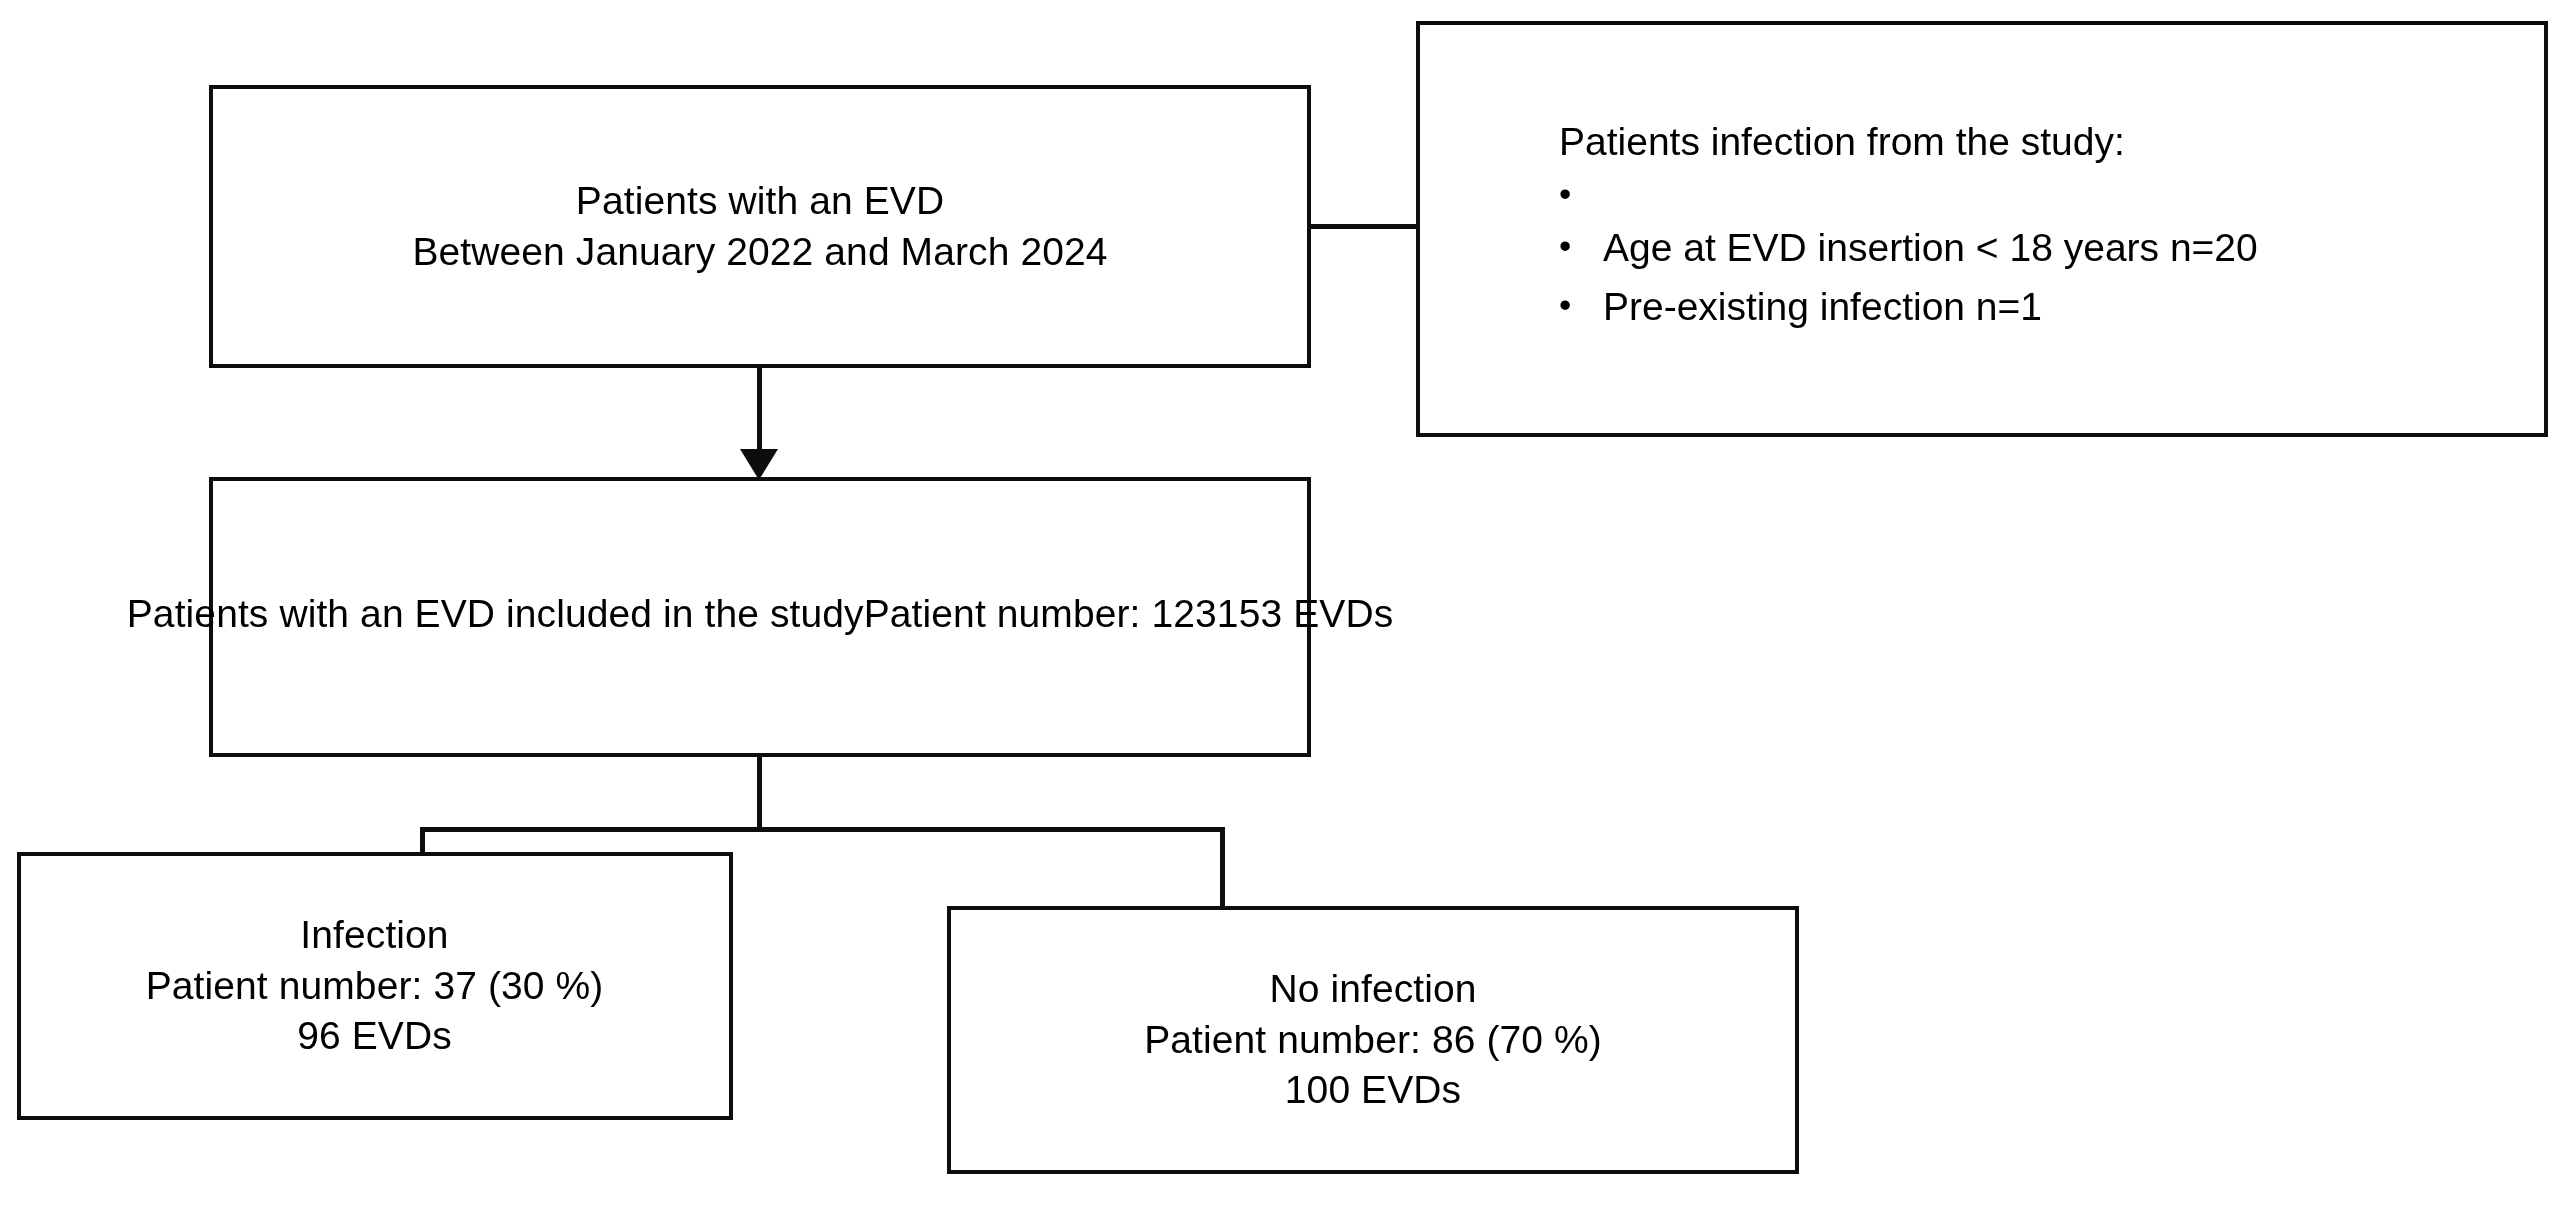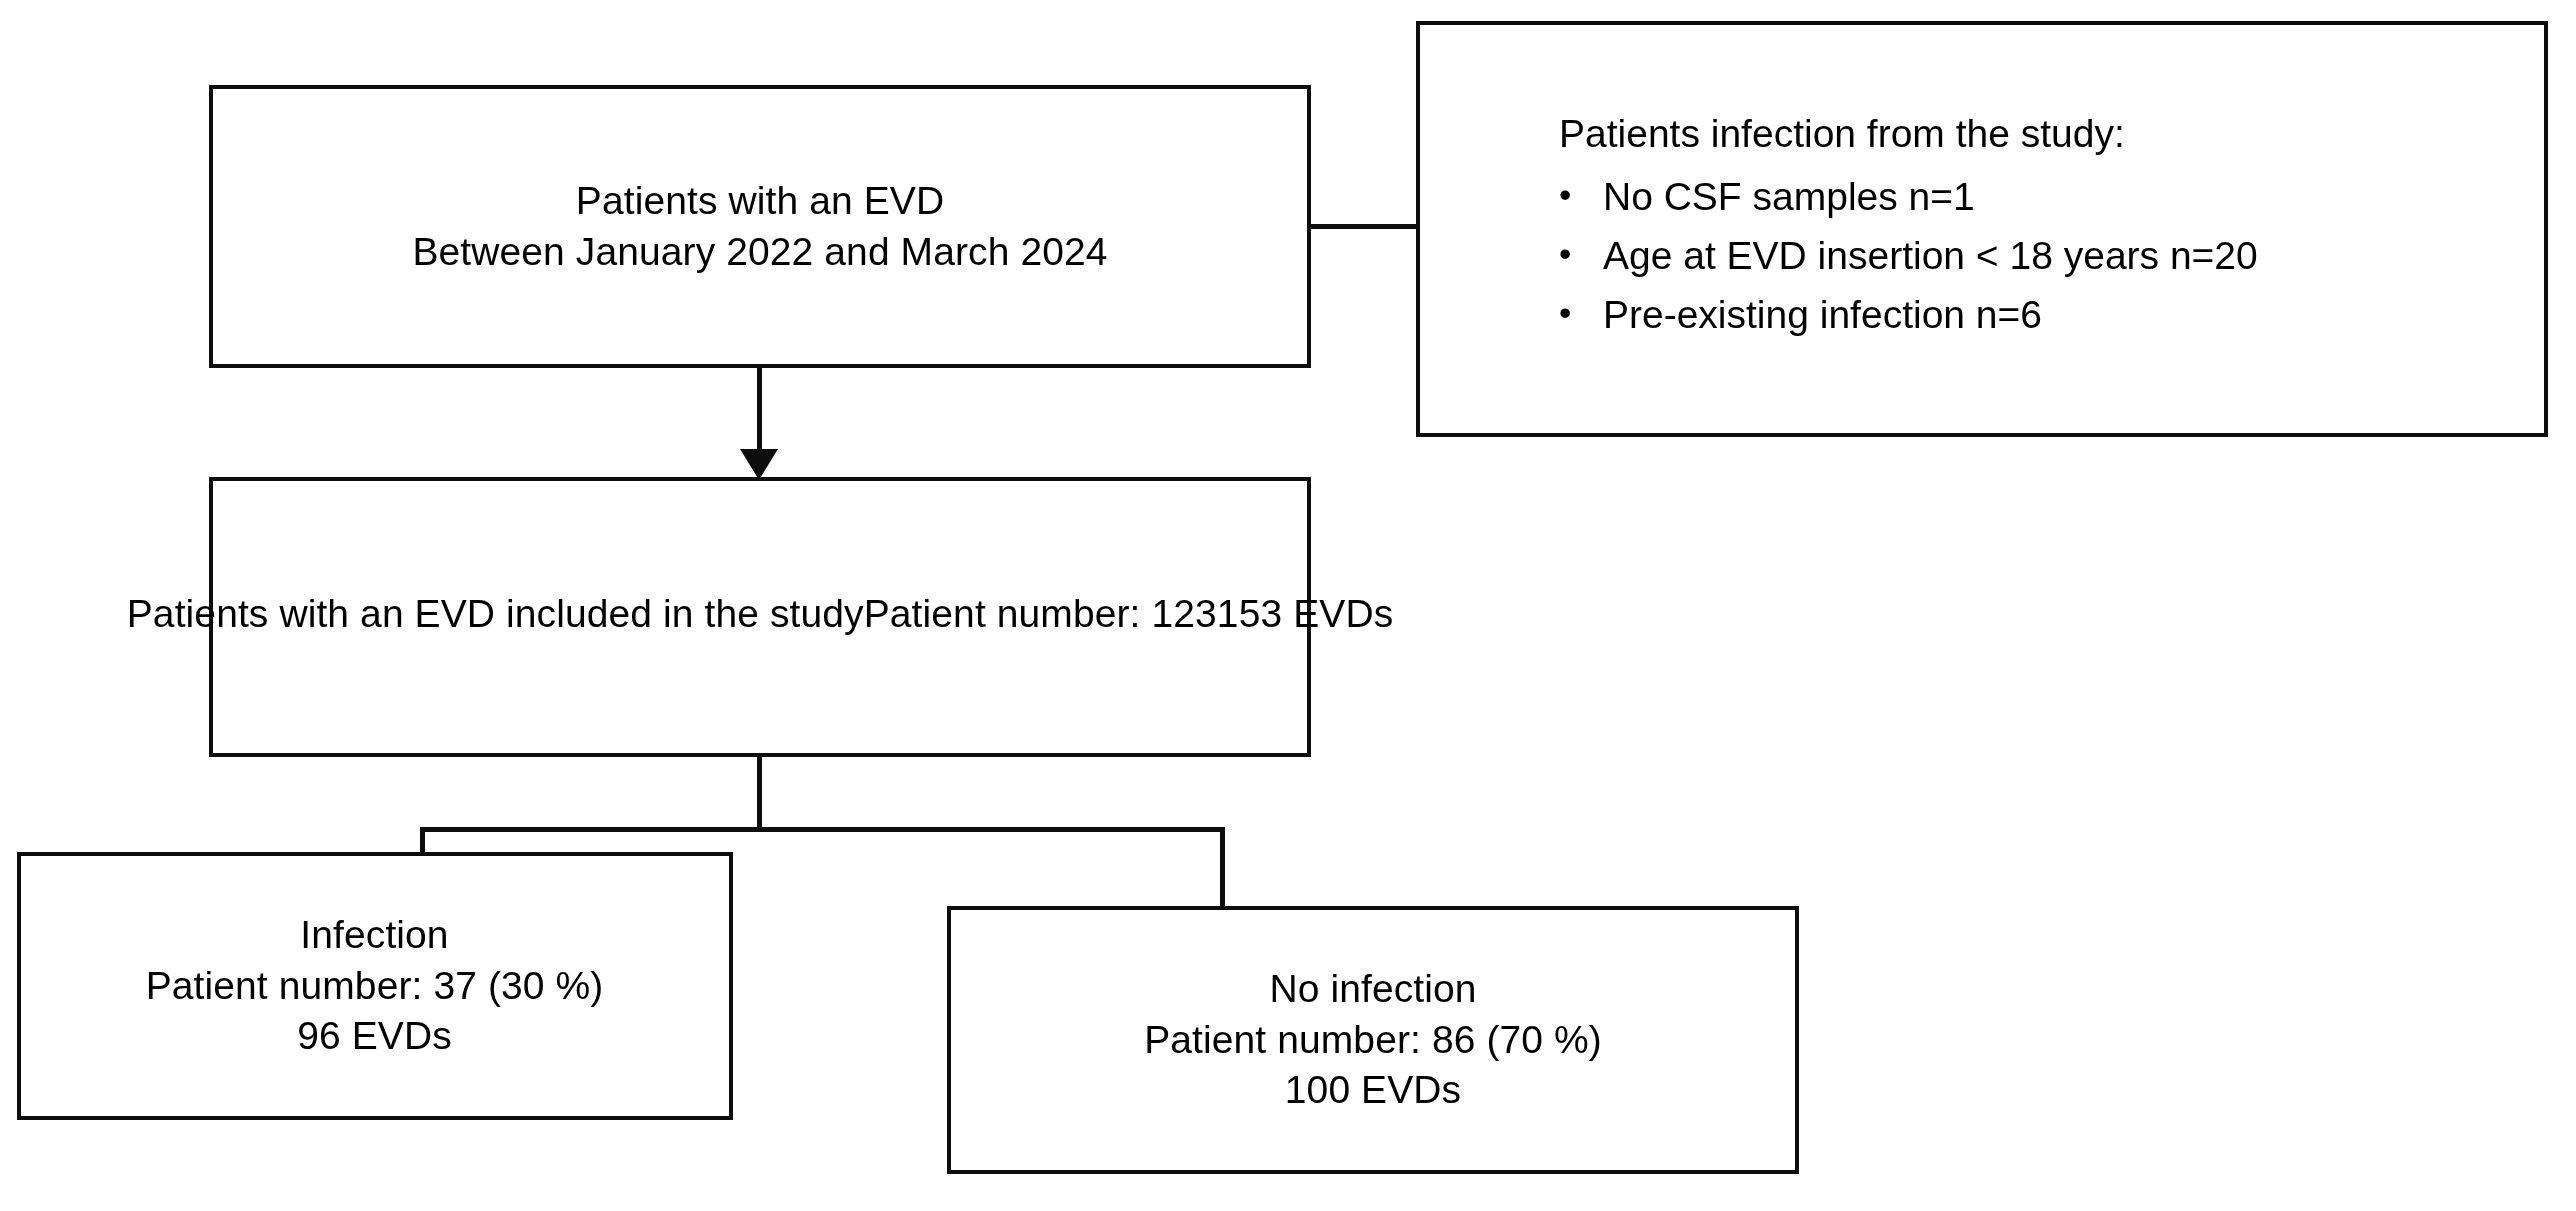--- a/index.html
+++ b/index.html
@@ -195,29 +195,28 @@
     <div class="node-line">Patients with an EVD</div>
     <div class="node-line">Between January 2022 and March 2024</div>
   </div>
 
   <div class="node-box" id="box-excluded">
     <div class="excl-inner">
       <div class="excl-title">Patients infection from the study:</div>
       <ul class="excl-list">
         <li>
           <span class="excl-bullet">•</span>
-          <span>No CSF samples n=1</span>
         </li>
         <li>
           <span class="excl-bullet">•</span>
           <span>Age at EVD insertion &lt; 18 years n=20</span>
         </li>
         <li>
           <span class="excl-bullet">•</span>
-          <span>Pre-existing infection n=6</span>
+          <span>Pre-existing infection n=1</span>
         </li>
       </ul>
     </div>
   </div>
 
   <div class="node-box" id="box-included">
     <div class="stack">
       <div class="node-line">Patients with an EVD included in the study</div>
       <div class="node-line">Patient number: 123</div>
       <div class="node-line spacer-gap"></div>

